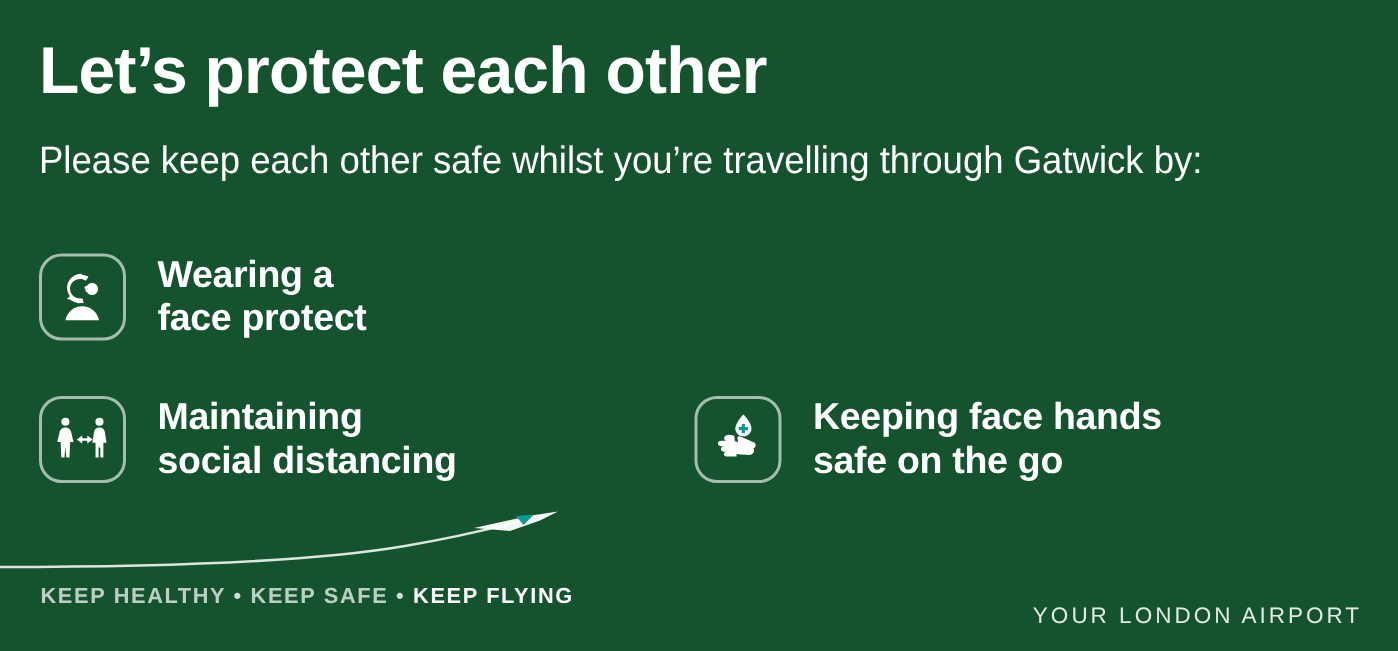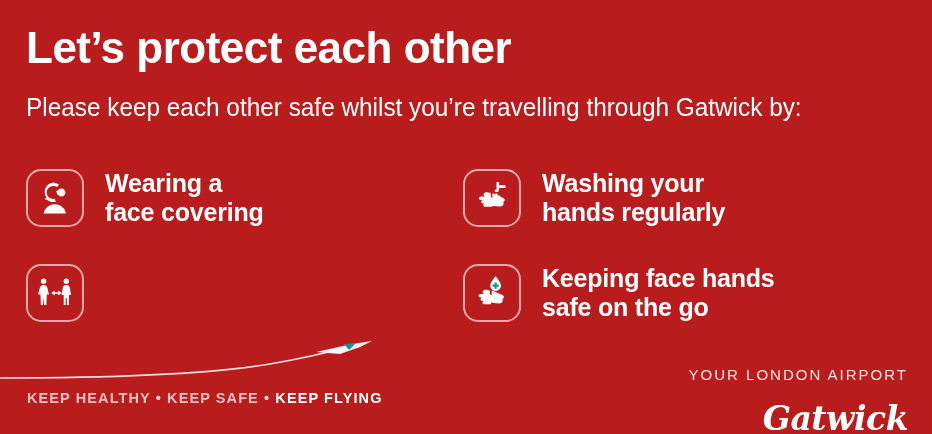--- a/index.html
+++ b/index.html
@@ -4,21 +4,21 @@
 <style>
   html, body {
     margin: 0;
     padding: 0;
     background: #0a9a96;
   }
   #poster {
     position: relative;
     width: 932px;
     height: 434px;
-    background: #b91c1c;
+    background: #14532d;
     overflow: hidden;
     font-family: "Liberation Sans", sans-serif;
     -webkit-font-smoothing: antialiased;
   }
 
   
   .headline {
     position: absolute;
     left: 26px;
     top: 22px;
@@ -109,20 +109,21 @@
     right: 24px;
     top: 366px;
     text-align: right;
   }
   .brand-super {
     font-size: 15px;
     letter-spacing: 2.0px;
     color: rgba(255,255,255,0.88);
     font-weight: normal;
     white-space: nowrap;
+    margin-top: 36px;
   }
   .brand-logo {
     margin-top: 18px;
     font-family: "DejaVu Serif", serif;
     font-style: italic;
     font-weight: bold;
     font-size: 33px;
     line-height: 36px;
     color: #ffffff;
     letter-spacing: -0.5px;
@@ -147,63 +148,47 @@
             <g fill="#ffffff">
               <path d="M20.5 5.5c-5.4 0-9.8 4.2-9.8 9.4 0 2.1 0.7 4 1.9 5.6l-2.0 1.6 2.6 0.9c1.7 1.3 3.9 2.1 6.2 2.1 0.8 0 1.6-0.1 2.4-0.3l-0.9-3.0c-0.5 0.1-1 0.2-1.5 0.2-3.7 0-6.7-2.9-6.7-6.5s3-6.5 6.7-6.5c1.4 0 2.7 0.4 3.8 1.1l1.8-2.6c-1.3-0.8-2.8-1.3-4.5-1.4z"></path>
               <path d="M27.4 11.6c-2.2 0-4 1.8-4 4s1.8 4 4 4 4-1.8 4-4-1.8-4-4-4z"></path>
               <path d="M22.2 14.1l1.2 3.6 5.0-1.8-1.1-3.5z"></path>
               <path d="M20.8 27.2c-5.6 0-10.2 4.0-11.2 9.3h22.4c-1.0-5.3-5.6-9.3-11.2-9.3z"></path>
             </g>
           </svg>
         </div>
         <div class="feature-label">
           <span>Wearing a</span>
-          <span class="l2">face covering</span>
+          <span class="l2">face protect</span>
         </div>
       </div>
+
+
+    </div>
+
+    <div class="feature-row">
 
       <div class="feature">
         <div class="feature-icon">
           <svg width="42" height="42" viewBox="0 0 42 42" aria-hidden="true">
             <g fill="#ffffff">
-              <path d="M25.5 5.0h2.6v3.2h6.4v2.7h-6.4v2.4h-2.6z"></path>
-              <path d="M23.8 12.6h3.6v2.4h-3.6z"></path>
-              <path d="M24.3 16.6l1.3 2.4 1.3-2.4z"></path>
-              <path d="M22.1 18.2l1.1 2.0 1.1-2.0z"></path>
-              <path d="M26.8 18.4l1.1 2.0 1.1-2.0z"></path>
-              <path d="M19.2 16.1c-1.9-0.9-4.0-1.0-5.3-0.3-1.2 0.6-1.6 1.8-1.0 2.7 0.4 0.7 1.3 1.0 2.3 0.9l-5.0 0.0c-1.3 0-2.3 0.8-2.3 1.8s1.0 1.8 2.3 1.8h2.3c-1.3 0-2.3 0.8-2.3 1.8s1.0 1.8 2.3 1.8h1.8c-1.1 0-2.0 0.7-2.0 1.6s0.9 1.6 2.0 1.6h7.0l-2.1-15.7z"></path>
-              <path d="M20.0 20.3c-0.9-0.5-1.9 0.1-1.7 1.1l1.1 5.6c0.2 1.1 1.1 1.9 2.2 2.0l7.4 0.6c1.7 0.1 3.2-0.9 3.6-2.5 0.3-1.2-0.3-2.4-1.4-2.9l-6.1-2.7z"></path>
-              <path d="M22.8 16.6c-0.8-0.4-1.7 0.1-1.6 1.0l0.7 4.4 9.2 2.7c1.3 0.4 2.4-0.3 2.6-1.5 0.2-1.0-0.4-1.9-1.4-2.3z"></path>
-            </g>
-          </svg>
-        </div>
-        <div class="feature-label">
-          <span>Washing your</span>
-          <span class="l2">hands regularly</span>
-        </div>
-      </div>
-
-    </div>
-
-    <div class="feature-row">
-
-      <div class="feature">
-        <div class="feature-icon">
-          <svg width="42" height="42" viewBox="0 0 42 42" aria-hidden="true">
-            <g fill="#ffffff">
 
               <circle cx="9.6" cy="9.2" r="2.7"></circle>
               <path d="M9.6 13.0c-2.3 0-3.5 1.5-3.9 3.2l-1.5 6.4h2.2l0.5 10.4h2.1l0.6-7.4 0.6 7.4h2.1l0.5-10.4h2.2l-1.5-6.4c-0.4-1.7-1.6-3.2-3.9-3.2z"></path>
 
               <circle cx="32.3" cy="9.2" r="2.7"></circle>
               <path d="M32.3 13.0c-2.1 0-3.3 1.2-3.6 3.0l-1.1 7.1h2.1v9.9h2.0v-6.7h1.2v6.7h2.0v-9.9h2.1l-1.1-7.1c-0.3-1.8-1.5-3.0-3.6-3.0z"></path>
 
               <path d="M17.2 21.0l3.6-2.6v1.8h3.4v-1.8l3.6 2.6-3.6 2.6v-1.8h-3.4v1.8z"></path>
             </g>
           </svg>
+        </div>
+        <div class="feature-label">
+          <span>Maintaining</span>
+          <span class="l2">social distancing</span>
         </div>
       </div>
 
       <div class="feature">
         <div class="feature-icon">
           <svg width="42" height="42" viewBox="0 0 42 42" aria-hidden="true">
             <g fill="#ffffff">
 
               <path d="M24.6 4.2c0 0-5.4 6.0-5.4 9.3 0 3.0 2.4 5.4 5.4 5.4s5.4-2.4 5.4-5.4c0-3.3-5.4-9.3-5.4-9.3z"></path>
               <path d="M23.5 10.6h2.2v2.0h2.0v2.2h-2.0v2.0h-2.2v-2.0h-2.0v-2.2h2.0z" fill="#0a9a96"></path>

